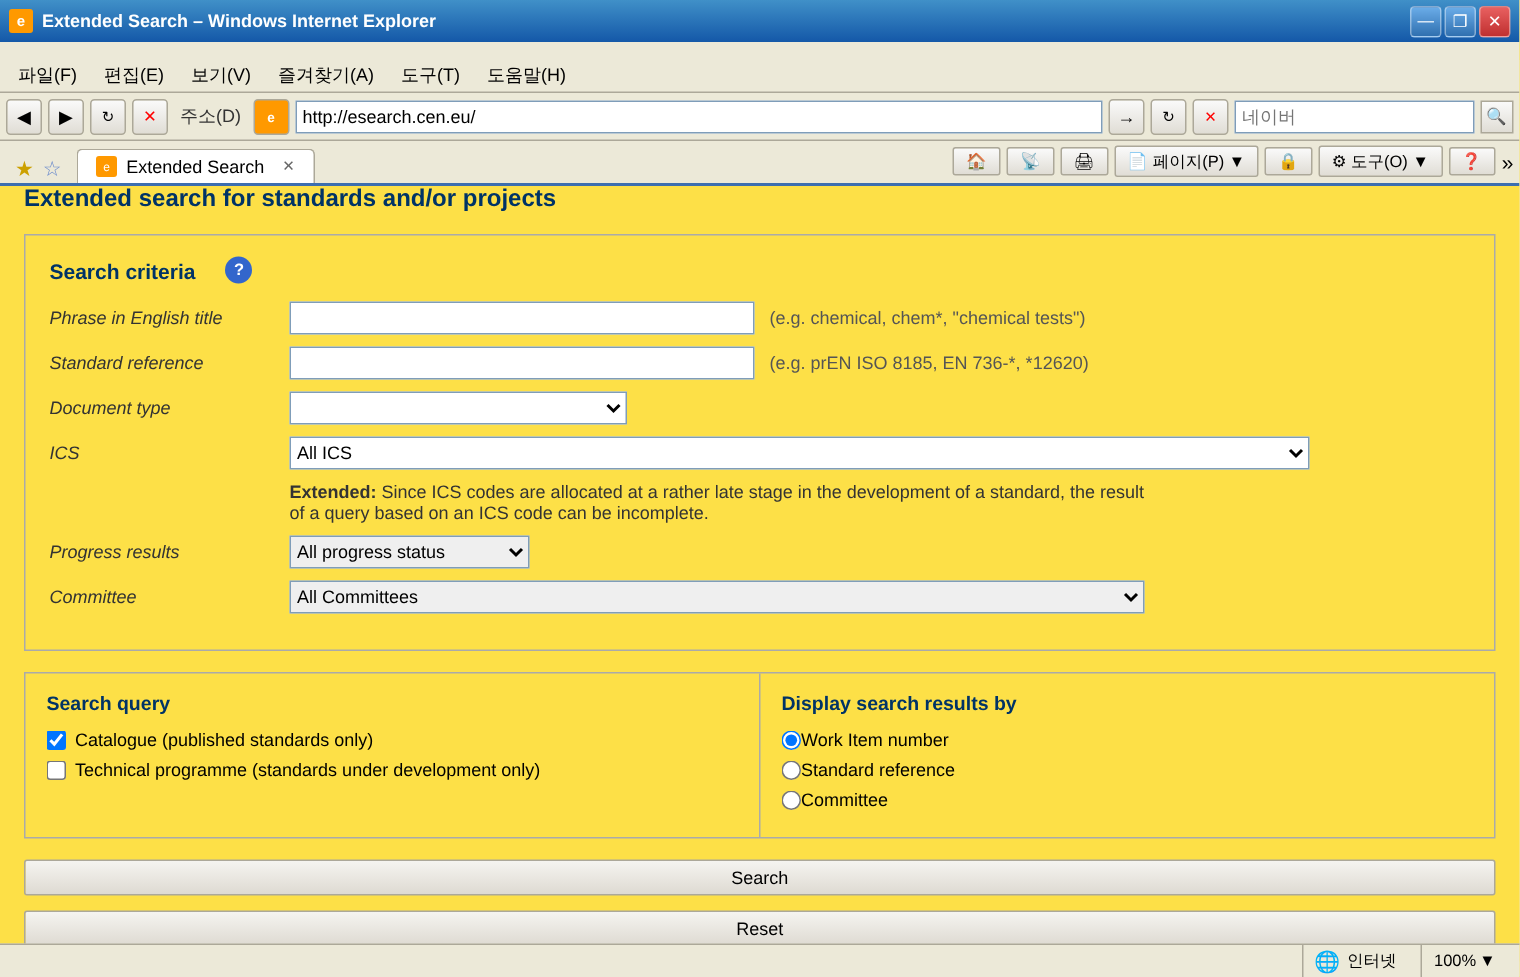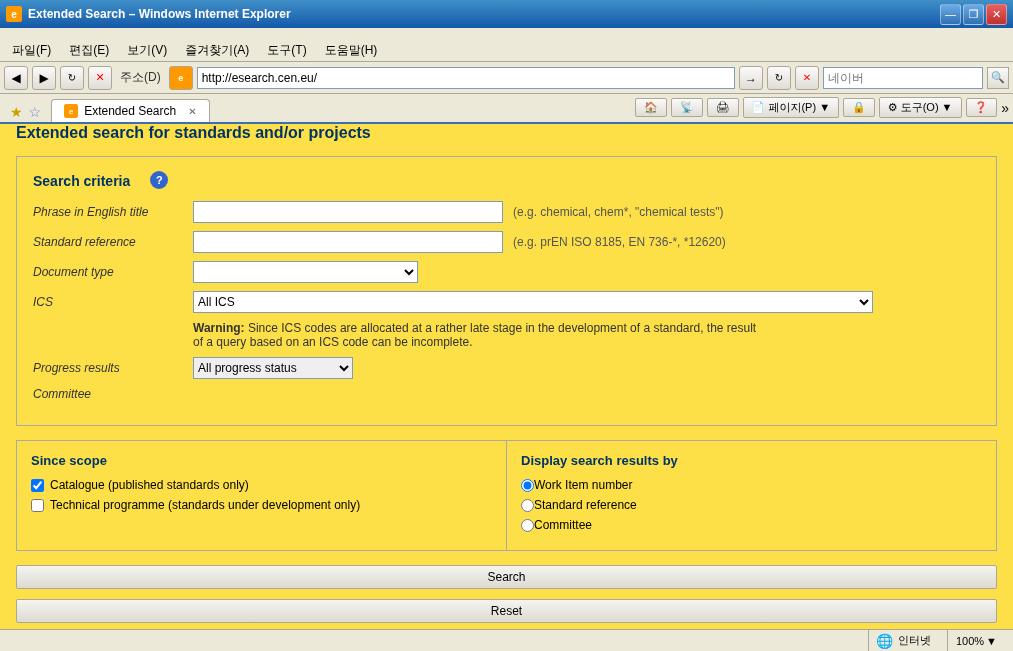--- a/index.html
+++ b/index.html
@@ -444,41 +444,44 @@
     </div>
 
     <div class="form-row">
       <div class="form-label">ICS</div>
       <select class="ics-select">
         <option>All ICS</option>
       </select>
     </div>
 
     <div class="warning-box">
-      <strong>Warning:</strong>
+      <strong>Extended:</strong>
       <span>Since ICS codes are allocated at a rather late stage in the development of a standard, the result of a query based on an ICS code can be incomplete.</span>
     </div>
 
     <div class="form-row">
       <div class="form-label">Progress results</div>
       <select class="progress-select">
         <option>All progress status</option>
       </select>
     </div>
 
     <div class="form-row">
       <div class="form-label">Committee</div>
+      <select class="committee-select">
+        <option>All Committees</option>
+      </select>
     </div>
 
   </div>
 
   <div class="bottom-panels">
 
     <div class="scope-panel">
-      <div class="panel-title">Since scope</div>
+      <div class="panel-title">Search query</div>
       <div class="checkbox-row">
         <input type="checkbox" checked="" style="">
         <span>Catalogue (published standards only)</span>
       </div>
       <div class="checkbox-row">
         <input type="checkbox" style="">
         <span>Technical programme (standards under development only)</span>
       </div>
     </div>
 

